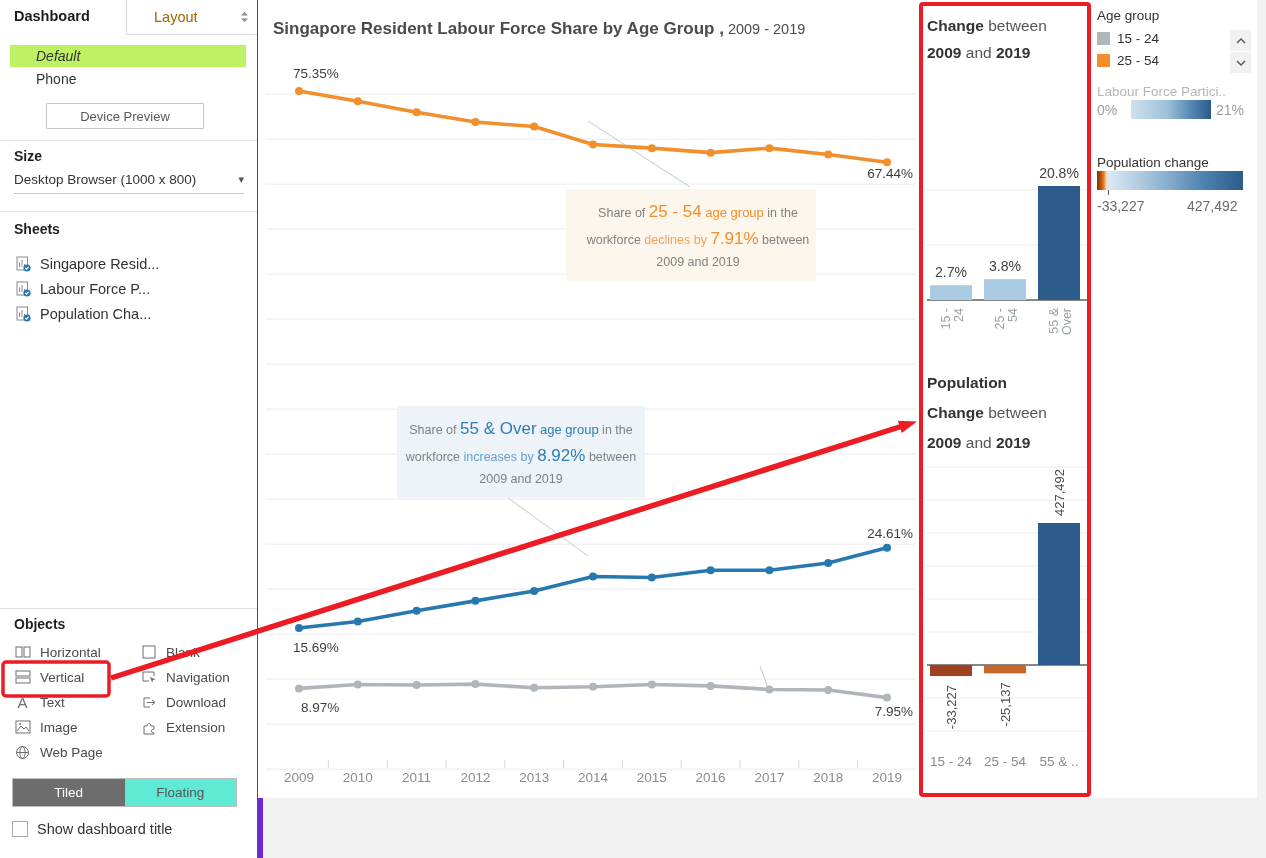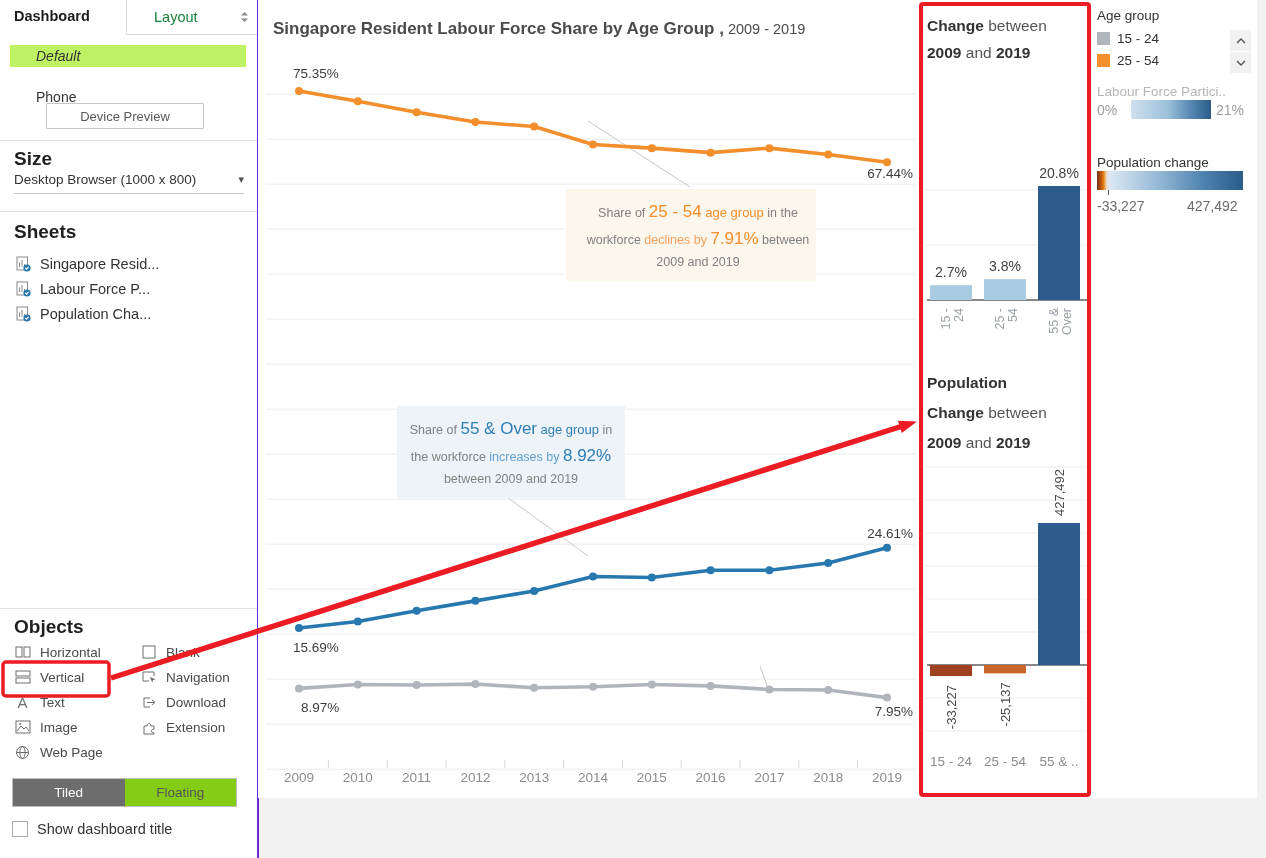--- a/index.html
+++ b/index.html
@@ -1,37 +1,37 @@
 <!DOCTYPE html>
 <html><head>
 <meta charset="utf-8">
 <style>
   html,body{margin:0;padding:0;background:#e9e9e9;}
   #app{position:relative;width:1266px;height:858px;background:#f2f2f2;font-family:"Liberation Sans",sans-serif;overflow:hidden;}
   .abs{position:absolute;}
   
-  .sidebar{position:absolute;left:0;top:0;width:257px;height:858px;background:#fff;border-right:2px solid #6d28d9;}
+  .sidebar{position:absolute;left:0;top:0;width:257px;height:858px;background:#fff;border-right:6px solid #6d28d9;}
   .tabs{position:absolute;left:0;top:0;width:257px;height:34px;border-bottom:1px solid #d9d9d9;display:flex;}
   .tab-dash{width:127px;box-sizing:border-box;padding-left:14px;font-weight:bold;font-size:14.5px;color:#1c1c1c;line-height:33px;background:#fff;border-right:1px solid #d9d9d9;border-bottom:1px solid #fff;margin-bottom:-1px;}
-  .tab-layout{flex:1;display:flex;align-items:center;padding-left:27px;font-size:14.5px;color:#15803d;background:#fff;}
+  .tab-layout{flex:1;display:flex;align-items:center;padding-left:27px;font-size:14.5px;color:#a16207;background:#fff;}
   .tab-sort{position:absolute;right:8px;top:11px;}
   .mode{position:absolute;left:10px;right:11px;height:22px;line-height:22px;padding-left:26px;font-size:14px;color:#333;}
   .mode.sel{background:#bef264;font-style:italic;}
   .device-btn{position:absolute;left:46px;top:103px;width:158px;height:26px;box-sizing:border-box;border:1px solid #c6c6c6;background:#fff;color:#595959;font-size:13px;text-align:center;line-height:24px;border-radius:1px;}
   .hr{position:absolute;left:0;right:0;border-top:1px solid #e2e2e2;}
-  .side-h{position:absolute;left:14px;font-weight:bold;font-size:19px;color:#1f1f1f;}
+  .side-h{position:absolute;left:14px;font-weight:bold;font-size:14px;color:#1f1f1f;}
   .size-dd{position:absolute;left:14px;right:13px;top:172px;padding-bottom:6px;border-bottom:1px solid #c9c9c9;font-size:13.5px;color:#333;display:flex;justify-content:space-between;align-items:center;}
   .size-dd .caret{color:#555;font-size:11px;}
   .sheet-item{position:absolute;left:16px;display:flex;align-items:center;gap:9px;font-size:14.5px;color:#333;height:24px;}
   .obj{position:absolute;display:flex;gap:9px;align-items:center;font-size:13.5px;color:#4a4a4a;height:22px;}
   .obj .ic{width:17px;display:flex;justify-content:center;color:#6e6e6e;font-size:14px;}
   .tf{position:absolute;top:778px;left:12px;width:225px;height:29px;display:flex;box-sizing:border-box;border:1px solid #bdbdbd;}
   .tf .seg{flex:1;text-align:center;line-height:27px;font-size:13.5px;}
   .tf .tiled{background:#6d6d6d;color:#fff;}
-  .tf .floating{background:#84cc16;color:#555;}
+  .tf .floating{background:#5eead4;color:#555;}
   .chk-row{position:absolute;left:12px;top:821px;display:flex;align-items:center;gap:9px;font-size:14.5px;color:#333;text-align:center;}
   .chk{width:16px;height:16px;box-sizing:border-box;border:1px solid #ababab;background:#fff;}
   
   .canvas{position:absolute;left:258px;top:0;width:999px;height:798px;background:#fff;}
   .chart-title{position:absolute;left:15px;top:19px;font-size:17px;font-weight:bold;color:#4b4b4b;z-index:2;}
   .chart-title .suffix{font-size:14.5px;font-weight:normal;margin-left:4px;}
   svg{display:block;}
   .grid{stroke:#ebebeb;stroke-width:1;}
   .tick{stroke:#d8d8d8;stroke-width:1;}
   .axis{fill:#8c8c8c;font-size:13.5px;}
@@ -86,21 +86,21 @@
       <div class="tab-layout">Layout</div>
       <span class="tab-sort">
         <svg width="9" height="12" viewBox="0 0 9 12">
             <path d="M4.5 1 L8 4.6 H1 Z" fill="#8a8a8a"></path>
             <path d="M4.5 11 L1 7.4 H8 Z" fill="#8a8a8a"></path>
           </svg>
       </span>
     </div>
 
     <div class="mode sel" style="top:45px;">Default</div>
-    <div class="mode" style="top:68px;margin-top:18px;">Phone</div>
+    <div class="mode" style="top:68px;">Phone</div>
     <button class="device-btn">Device Preview</button>
 
     <div class="hr" style="top:140px;"></div>
     <div class="side-h" style="top:148px;">Size</div>
     <div class="size-dd">
       <span>Desktop Browser (1000 x 800)</span>
       <span class="caret">▾</span>
     </div>
 
     <div class="hr" style="top:211px;"></div>
@@ -331,21 +331,21 @@
 
     <div class="ann orange" style="left:308px;top:189px;width:250px;">
       <span>Share of</span>
       <span class="big">25 - 54</span>
       <span class="med">age group</span>
       <span>in the workforce</span>
       <span class="verb">declines by</span>
       <span class="big">7.91%</span>
       <span>between 2009 and 2019</span>
     </div>
-    <div class="ann blue" style="left:139px;top:406px;width:228px;">
+    <div class="ann blue" style="left:139px;top:406px;width:248px;">
       <span>Share of</span>
       <span class="big">55 &amp; Over</span>
       <span class="med">age group</span>
       <span>in the workforce</span>
       <span class="verb">increases by</span>
       <span class="big">8.92%</span>
       <span>between 2009 and 2019</span>
     </div>
 
     <div class="rp-h" style="left:669px;top:12px;width:140px;">

